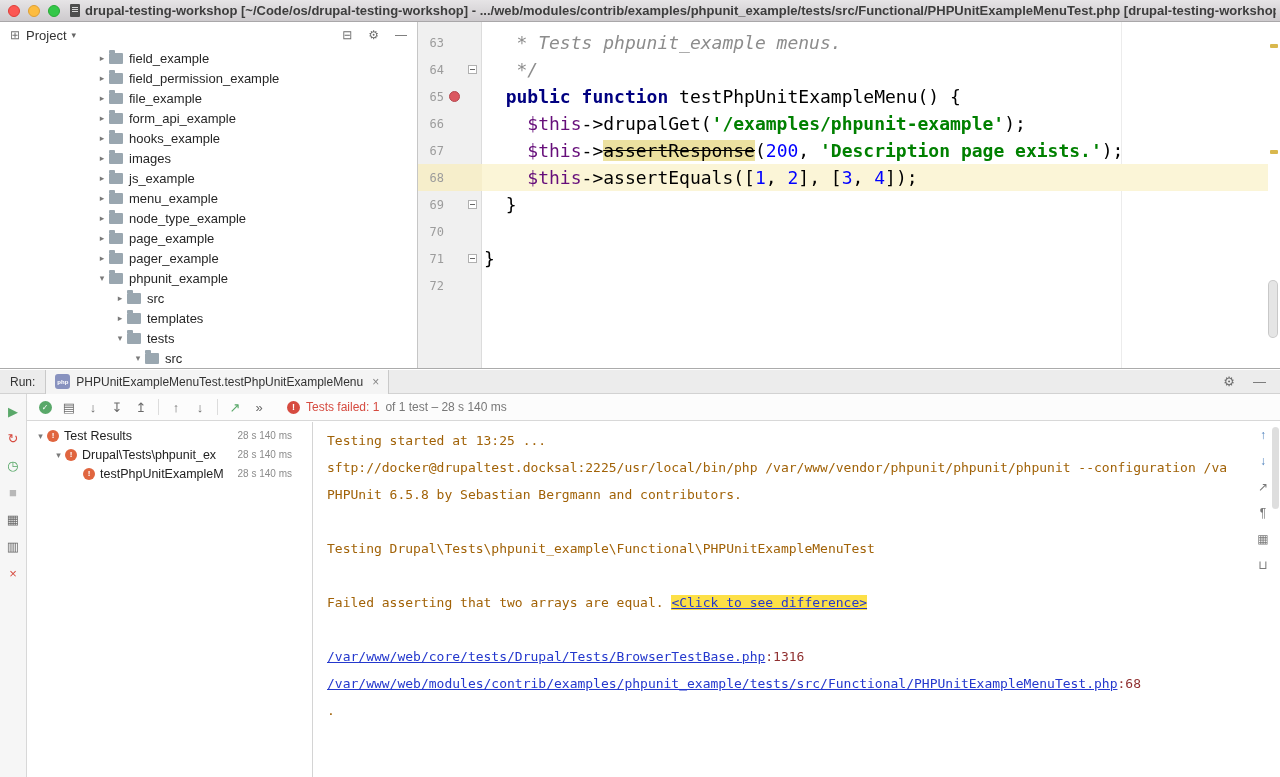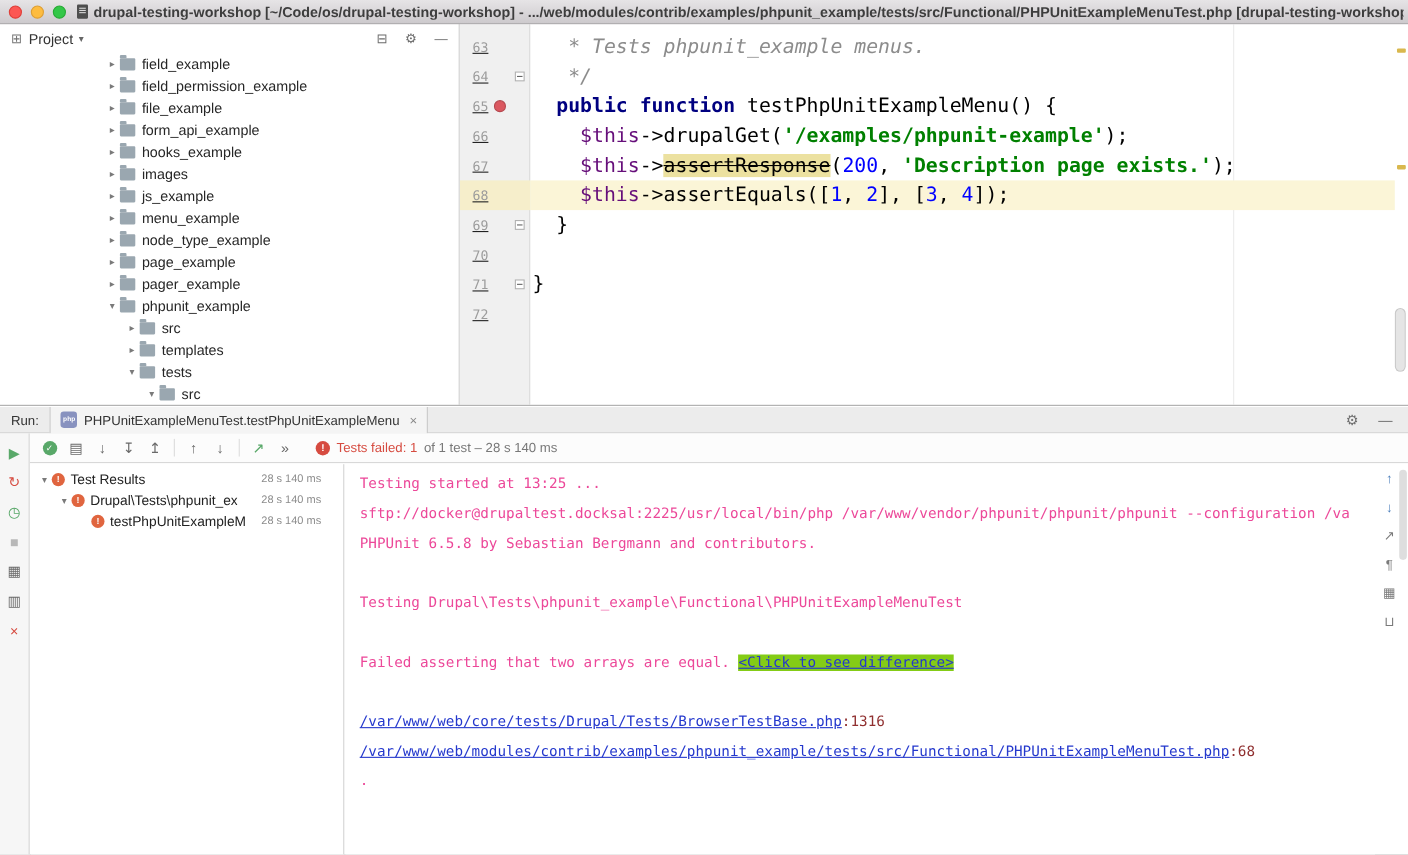--- a/index.html
+++ b/index.html
@@ -32,21 +32,21 @@
   .chev{width:14px;flex:0 0 14px;color:#7a7a7a;font-size:9px;text-align:center;}
   .folder{width:14px;height:11px;background:#9aa7b0;border-radius:1px;position:relative;margin-right:6px;flex:0 0 14px;}
   .folder:before{content:"";position:absolute;top:-3px;left:0;width:6px;height:3px;background:#9aa7b0;border-radius:1px 1px 0 0;}
 
   
   .editor{position:absolute;left:418px;top:22px;width:862px;height:346px;background:#fff;overflow:hidden;}
   .gutter-strip{position:absolute;left:0;top:0;width:64px;height:100%;background:#f0f0f0;border-right:1px solid #dcdcdc;}
   .margin-line{position:absolute;left:703px;top:0;width:1px;height:100%;background:#ececec;}
   #editor-lines{position:absolute;left:0;top:7px;width:850px;}
   .ed-line{display:flex;height:27px;}
-  .ed-gutter{width:64px;flex:0 0 64px;display:flex;align-items:center;height:100%;position:relative;z-index:1;text-decoration:underline;}
+  .ed-gutter{width:64px;flex:0 0 64px;display:flex;align-items:center;height:100%;position:relative;z-index:1;}
   .ed-line.hl .ed-code{background:var(--line-hl);}
   .ed-line.hl .ed-gutter{background:#f6eecb;}
   .lnum{width:26px;text-align:right;font-family:"DejaVu Sans Mono",monospace;font-size:12px;color:#9c9c9c;}
   .gslot{width:20px;display:flex;justify-content:center;}
   .gfold{width:16px;display:flex;justify-content:center;}
   .bp{width:11px;height:11px;border-radius:50%;background:#db5860;border:1px solid #b5484f;}
   .fold-box{width:9px;height:9px;border:1px solid #b0b0b0;background:#fff;position:relative;}
   .fold-box:after{content:"";position:absolute;left:1px;top:3px;width:5px;height:1px;background:#666;}
   .ed-code{flex:1;height:100%;line-height:27px;white-space:pre;padding-left:2px;
     font-family:"DejaVu Sans Mono",monospace;font-size:18px;color:#000;}
@@ -96,23 +96,23 @@
     background:#fff;border-right:1px solid #d4d4d4;}
   .tt-row{height:19px;display:flex;align-items:center;font-size:12.5px;color:#222;white-space:nowrap;}
   .tt-row .chev{flex:0 0 13px;width:13px;}
   .err-ball{width:12px;height:12px;border-radius:50%;background:#e0653f;color:#fff;font-size:8px;font-weight:bold;
     display:flex;align-items:center;justify-content:center;margin-right:5px;flex:0 0 12px;}
   .ttlabel{overflow:hidden;max-width:172px;}
   .tttime{margin-left:auto;margin-right:20px;color:#8c8c8c;font-size:10px;}
   .console{position:absolute;left:314px;top:53px;right:30px;bottom:0;overflow:hidden;background:#fff;}
   #console-lines{padding:5px 0 0 13px;}
   .con-line{height:27px;line-height:27px;font-family:"DejaVu Sans Mono",monospace;font-size:13px;color:#111;white-space:pre;}
-  .c-pl{color:#ec4899;}
+  .c-pl{color:#a16207;}
   .c-link{color:var(--link);text-decoration:underline;}
-  .c-hl{background:#84cc16;}
+  .c-hl{background:#fde047;}
   .c-ln{color:var(--lineno);}
   .right-strip{position:absolute;right:7px;top:58px;width:20px;display:flex;flex-direction:column;gap:10px;align-items:center;}
   .rs-icon{width:16px;height:16px;display:flex;align-items:center;justify-content:center;color:#7a7a7a;font-size:12px;}
   .rs-icon.blue{color:#4a7ebb;}
   .console-scrollbar{position:absolute;right:0;top:53px;width:8px;bottom:0;}
   .console-scrollbar .thumb{position:absolute;top:5px;height:82px;width:7px;border-radius:4px;background:rgba(0,0,0,0.13);}
 </style>
 </head>
 <body>
 

